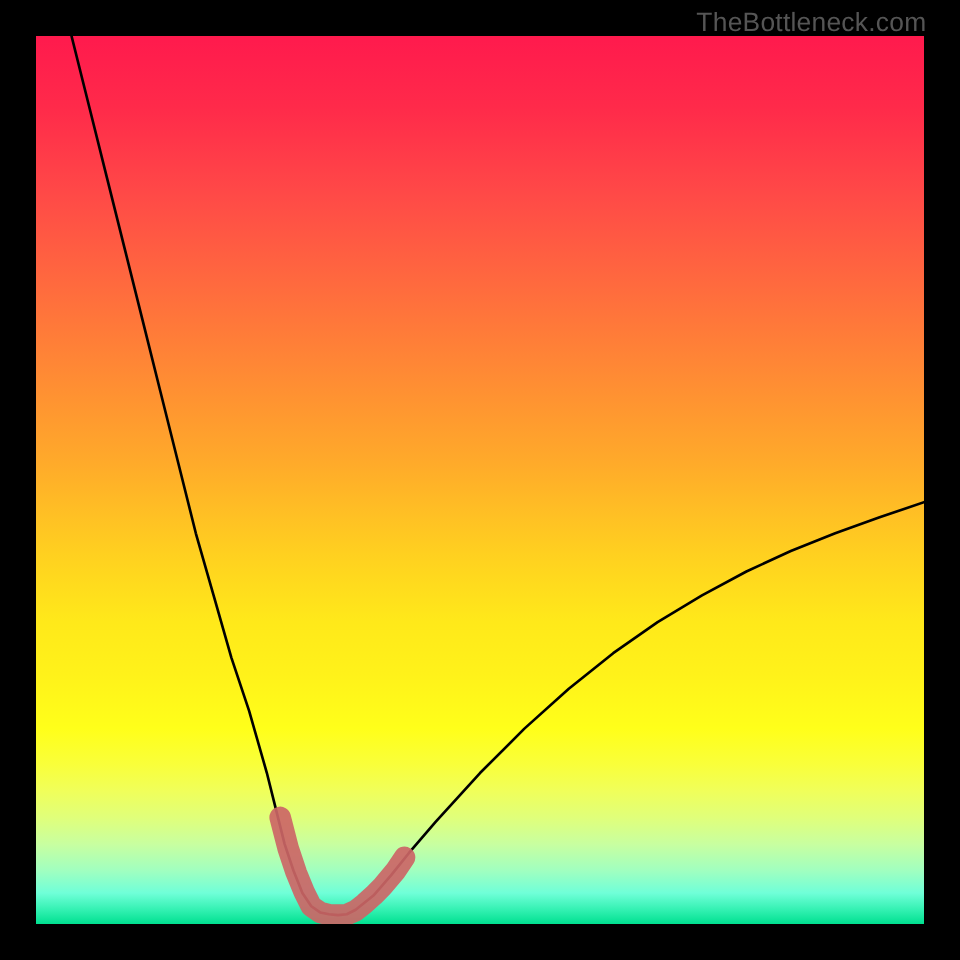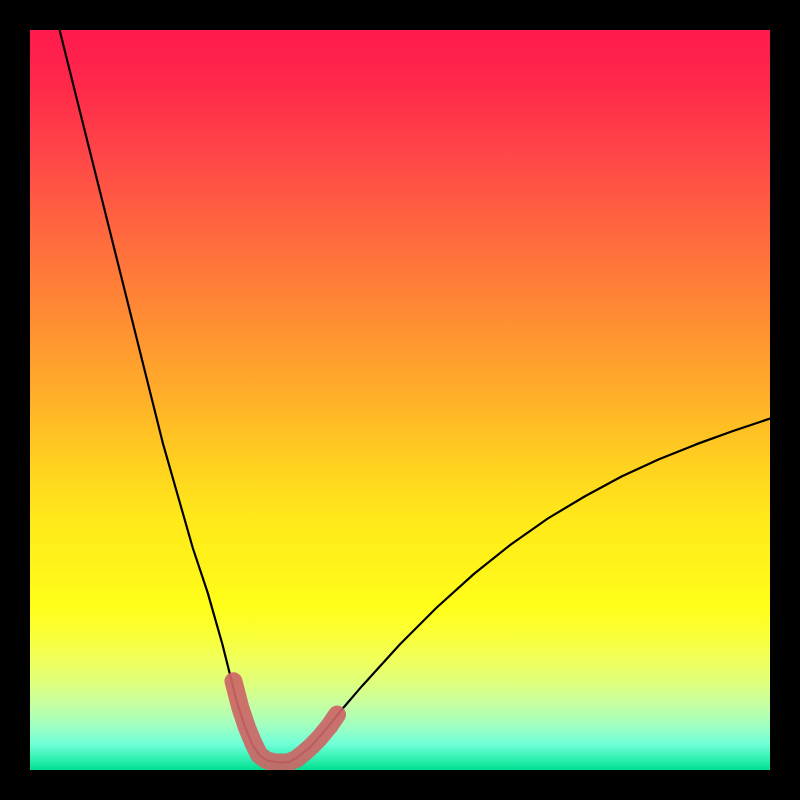--- a/index.html
+++ b/index.html
@@ -73,14 +73,15 @@
 <div class="frame">
 
   <div class="plot-area">
     <div class="gradient"></div>
     <svg class="curve-svg" viewBox="0 0 740 740" preserveAspectRatio="none">
       <path id="curve-path" fill="none" stroke="#000" stroke-width="2.2" stroke-linecap="round" stroke-linejoin="round" d="M29.60 0.00 L44.40 59.20 L59.20 118.40 L74.00 177.60 L88.80 236.80 L103.60 296.00 L118.40 355.20 L133.20 414.40 L148.00 466.20 L162.80 518.00 L177.60 562.40 L192.40 614.20 L199.80 643.80 L207.20 673.40 L214.60 695.60 L222.00 714.10 L229.40 725.20 L236.80 730.38 L244.20 731.86 L251.60 732.60 L259.00 731.86 L266.40 728.16 L281.20 716.32 L296.00 699.30 L310.80 680.80 L333.00 654.90 L370.00 614.20 L407.00 577.20 L444.00 543.90 L481.00 514.30 L518.00 488.40 L555.00 466.20 L592.00 446.22 L629.00 429.20 L666.00 414.40 L703.00 401.08 L740.00 388.50"></path>
       <path id="marker-path" fill="none" stroke="#cc6666" stroke-width="18" stroke-linecap="round" stroke-linejoin="round" opacity="0.92" d="M203.50 651.20 L210.16 677.10 L216.82 697.08 L223.48 713.36 L229.40 725.20 L236.80 730.38 L244.20 732.23 L251.60 732.60 L259.00 732.23 L266.40 728.90 L273.80 722.98 L281.20 716.32 L288.60 708.92 L299.70 695.60 L307.10 684.50"></path>
     </svg>
   </div>
 
+  <div class="attribution">TheBottleneck.com</div>
 
 </div>
 
 </body></html>

